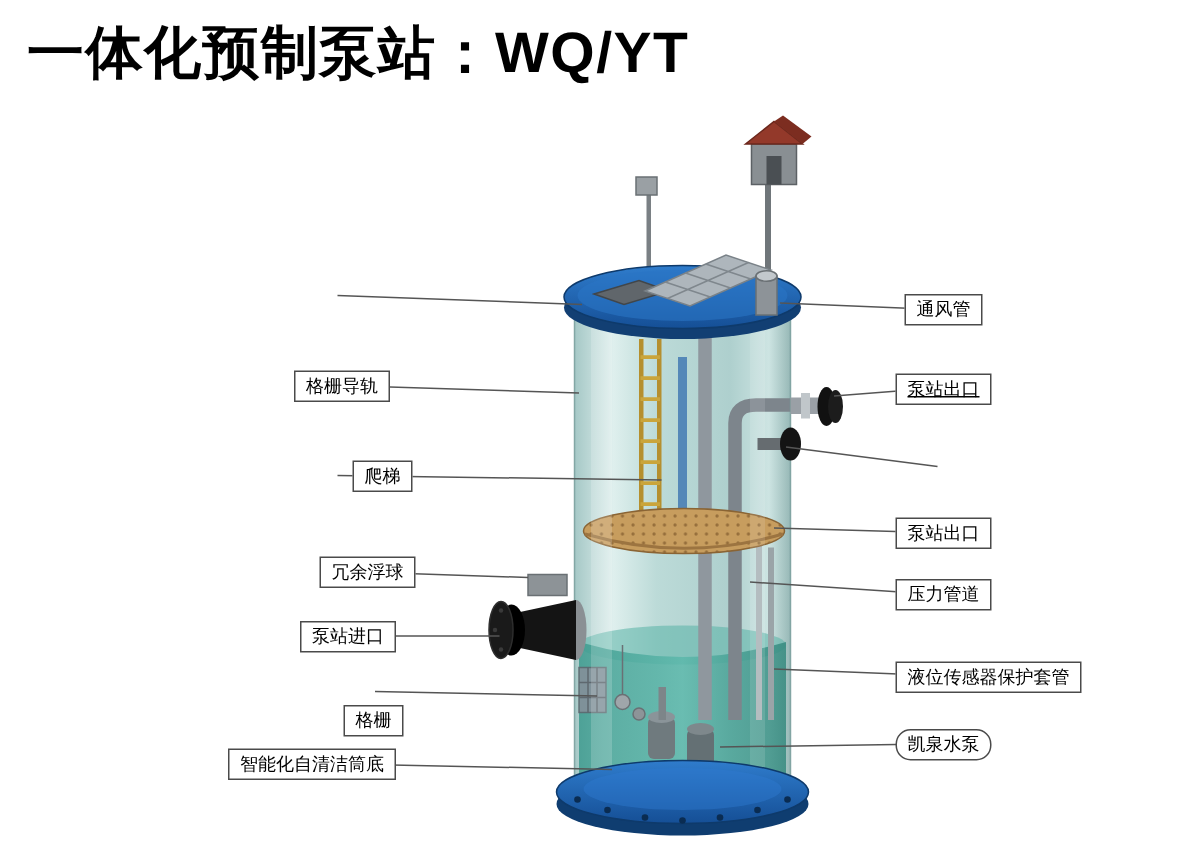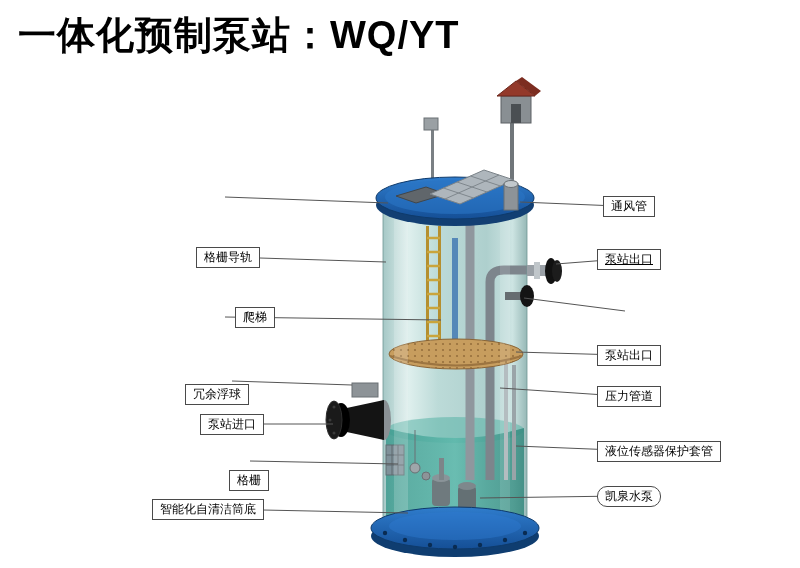--- a/index.html
+++ b/index.html
@@ -4,21 +4,21 @@
 <style>
   html,body{margin:0;padding:0;background:#fff;}
   .page{position:relative;width:800px;height:568px;background:#fff;overflow:hidden;
         font-family:"Liberation Sans",sans-serif;}
   .title{position:absolute;left:14px;top:6px;margin:4px;font-size:38px;font-weight:900;
          color:#000;letter-spacing:1px;font-family:"Liberation Sans",sans-serif;}
   .scene{position:absolute;left:0;top:0;width:800px;height:568px;}
   .label{position:absolute;border:1px solid #4a4a4a;background:#fff;color:#000;
          font-size:12px;line-height:17px;padding:1px 7px;white-space:nowrap;}
   .lbl-l1{left:178px;top:187px;} .lbl-l2{left:196px;top:247px;}
-  .lbl-l3{left:205px;top:307px;margin-left:30px;} .lbl-l4{left:185px;top:371px;margin-top:13px;}
+  .lbl-l3{left:205px;top:307px;margin-left:30px;} .lbl-l4{left:213px;top:371px;}
   .lbl-l5{left:200px;top:414px;text-align:center;} .lbl-l6{left:229px;top:470px;}
   .lbl-l7{left:152px;top:499px;}
   .lbl-r1{left:603px;top:196px;font-family:Liberation Serif, serif;} .lbl-r2{left:597px;top:249px;text-decoration:underline;}
   .lbl-r3{left:597px;top:301px;} .lbl-r4{left:597px;top:345px;}
   .lbl-r5{left:597px;top:386px;} .lbl-r6{left:597px;top:441px;}
   .lbl-r7{left:597px;top:486px;border-radius:10px;}
 </style>
 </head>
 <body>
 

